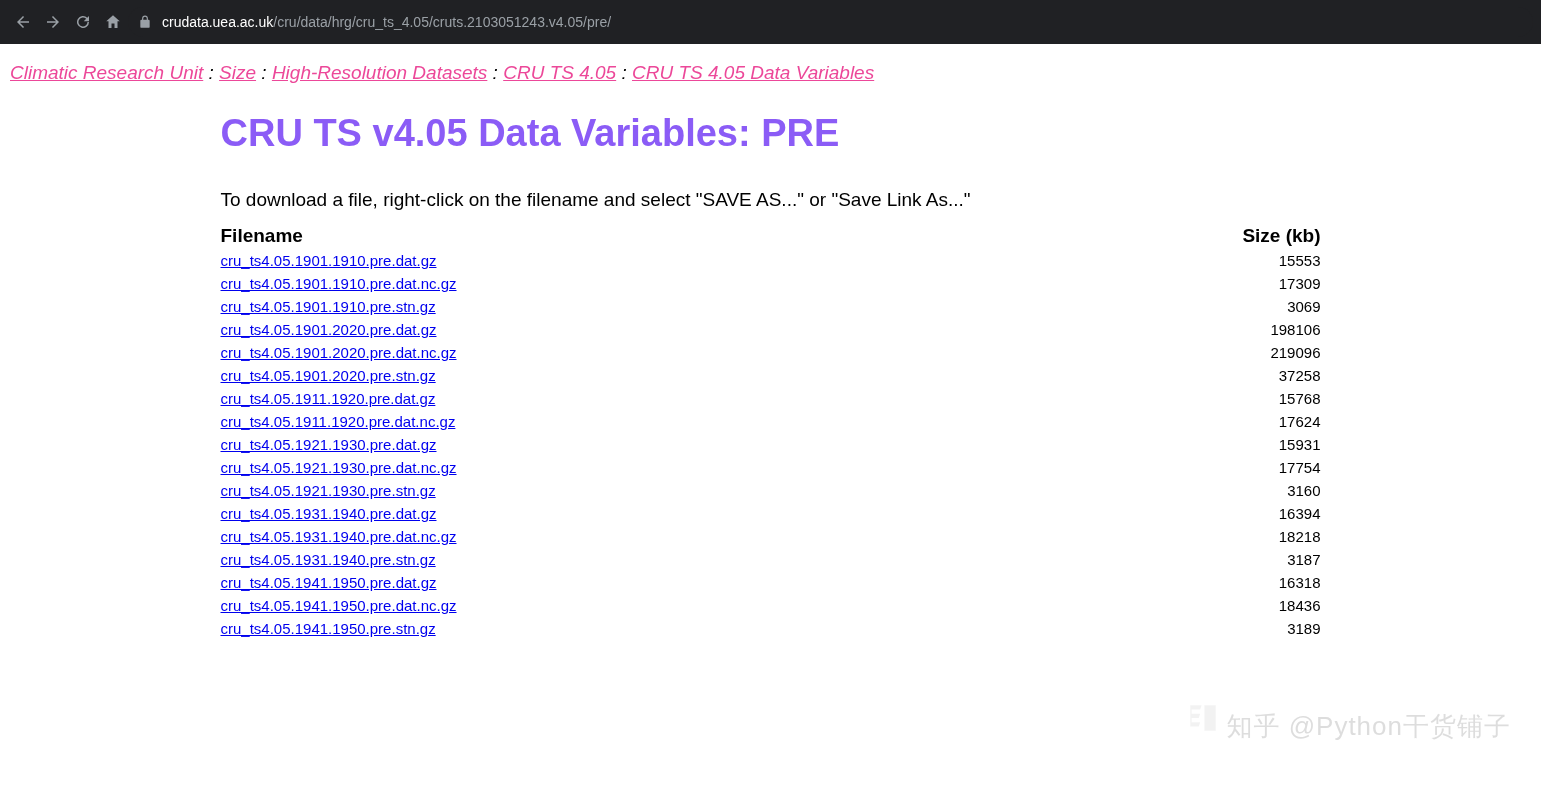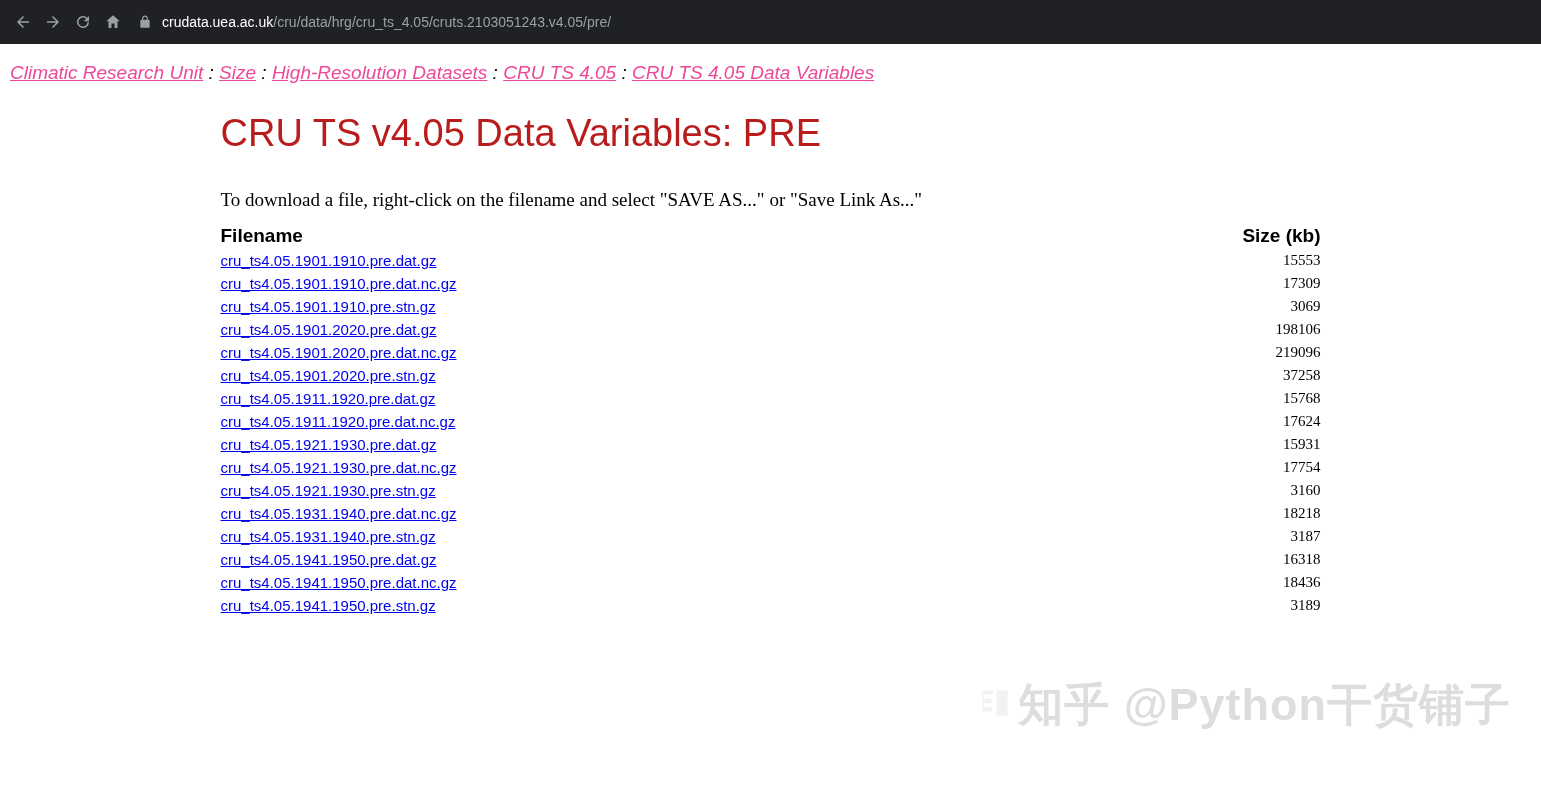--- a/index.html
+++ b/index.html
@@ -51,29 +51,28 @@
       font-style: italic;
     }
     
     .content {
       max-width: 1100px;
       margin: 0 auto;
       padding: 0 0 0 0;
     }
     .content h1 {
       font-size: 38px;
-      font-weight: 400;
+      font-weight: 700;
       margin-bottom: 34px;
-      color: #b91c1c;
+      color: #8b5cf6;
     }
     .instruction {
       font-size: 19px;
       margin-bottom: 12px;
       color: #000;
-      font-family: Liberation Serif, serif;
     }
     .file-table {
       width: 100%;
       border-collapse: collapse;
     }
     .file-table th {
       text-align: left;
       font-weight: 700;
       font-size: 19px;
       padding: 2px 0;
@@ -82,34 +81,33 @@
       text-align: right;
       margin-top: 44px;
     }
     .file-table td {
       padding: 3px 0;
       font-size: 15px;
       vertical-align: top;
     }
     .file-table td.size-cell {
       text-align: right;
-      font-family: Liberation Serif, serif;
     }
     .file-table a {
       color: #0000EE;
       text-decoration: underline;
     }
     
     .watermark {
       position: fixed;
       right: 30px;
-      bottom: 69px;
-      font-size: 45px;
+      bottom: 60px;
+      font-size: 26px;
       color: rgba(120,120,120,0.25);
-      font-weight: 700;
+      font-weight: 400;
       pointer-events: none;
       letter-spacing: 1px;
     }
     .watermark .logo {
       display:inline-block;
       margin-right: 6px;
       opacity: 0.3;
     }
   </style>
 </head>
@@ -203,20 +201,24 @@
           </tr>
           <tr>
             <td><a href="#">cru_ts4.05.1921.1930.pre.dat.nc.gz</a></td>
             <td class="size-cell">17754</td>
           </tr>
           <tr>
             <td><a href="#">cru_ts4.05.1921.1930.pre.stn.gz</a></td>
             <td class="size-cell">3160</td>
           </tr>
           <tr>
+            <td><a href="#">cru_ts4.05.1931.1940.pre.dat.gz</a></td>
+            <td class="size-cell">16394</td>
+          </tr>
+          <tr>
             <td><a href="#">cru_ts4.05.1931.1940.pre.dat.nc.gz</a></td>
             <td class="size-cell">18218</td>
           </tr>
           <tr>
             <td><a href="#">cru_ts4.05.1931.1940.pre.stn.gz</a></td>
             <td class="size-cell">3187</td>
           </tr>
           <tr>
             <td><a href="#">cru_ts4.05.1941.1950.pre.dat.gz</a></td>
             <td class="size-cell">16318</td>

